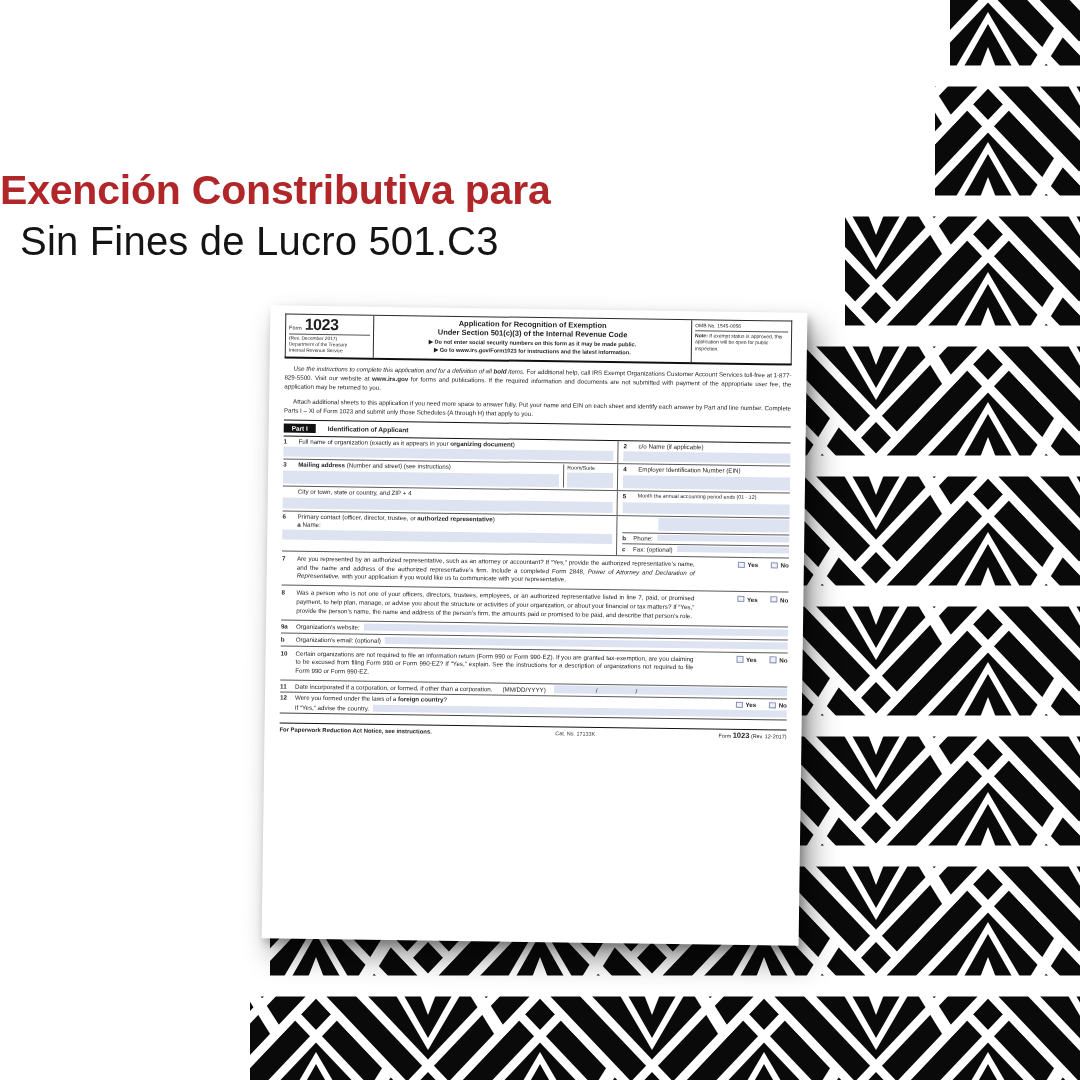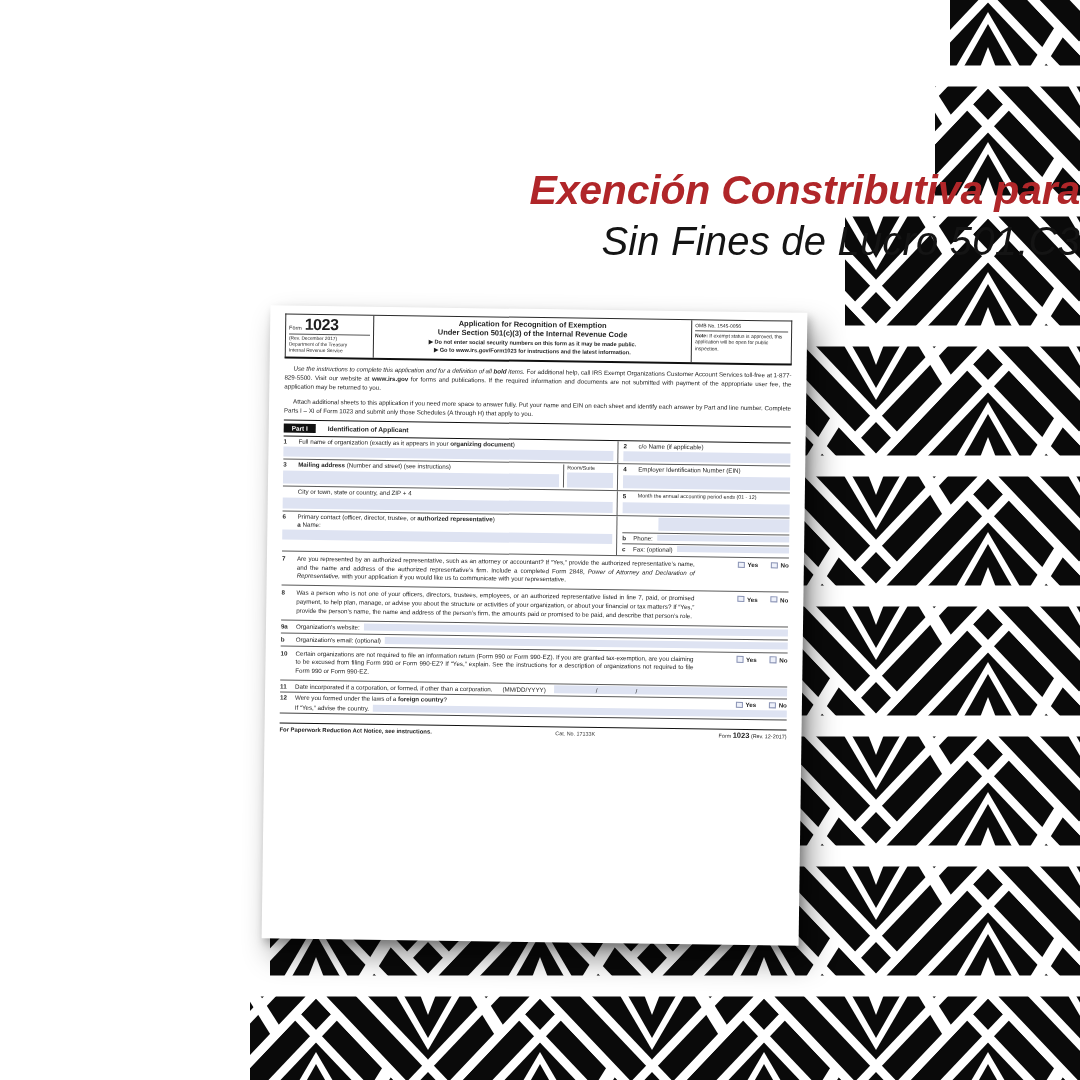--- a/index.html
+++ b/index.html
@@ -1,23 +1,23 @@
 <!DOCTYPE html>
 <html><head>
 <meta charset="utf-8">
 <style>
   html,body{margin:0;padding:0;background:#fff;}
   .canvas{position:relative;width:1080px;height:1080px;background:#ffffff;overflow:hidden;
           font-family:"Liberation Sans", sans-serif;}
   .bg{position:absolute;left:0;top:0;z-index:1;}
 
   
-  .hero{position:absolute;top:168px;left:0;width:1080px;text-align:right;z-index:2;line-height:1.12;font-style:italic;}
+  .hero{position:absolute;top:168px;left:0;width:1080px;text-align:left;z-index:2;line-height:1.12;}
   .hero-red{font-size:41px;font-weight:700;color:#b02629;letter-spacing:-0.2px;}
-  .hero-black{font-size:40px;font-weight:400;color:#141414;margin-top:5px;letter-spacing:0.2px;}
+  .hero-black{font-size:40px;font-weight:400;color:#141414;margin-top:5px;letter-spacing:0.2px;padding-left:20px;}
 
   
   .paper{position:absolute;left:266px;top:309px;width:537px;height:633px;background:#ffffff;z-index:3;
          transform:rotate(0.8deg);box-shadow:10px 16px 28px rgba(0,0,0,0.42),3px 5px 9px rgba(0,0,0,0.25);
          padding:8px 15px 0 15px;box-sizing:border-box;color:#1e1e1e;font-size:6.2px;}
   .hdr{display:flex;border:1px solid #2b2b2b;border-bottom:2.2px solid #101010;}
   .hdr-left{width:88px;border-right:1px solid #2b2b2b;padding:2px 3px;box-sizing:border-box;}
   .form-word{font-size:5.4px;}
   .form-num{font-size:16px;font-weight:700;letter-spacing:-0.5px;margin-left:3px;line-height:1;}
   .rev{font-size:4.8px;line-height:1.3;color:#222;}

